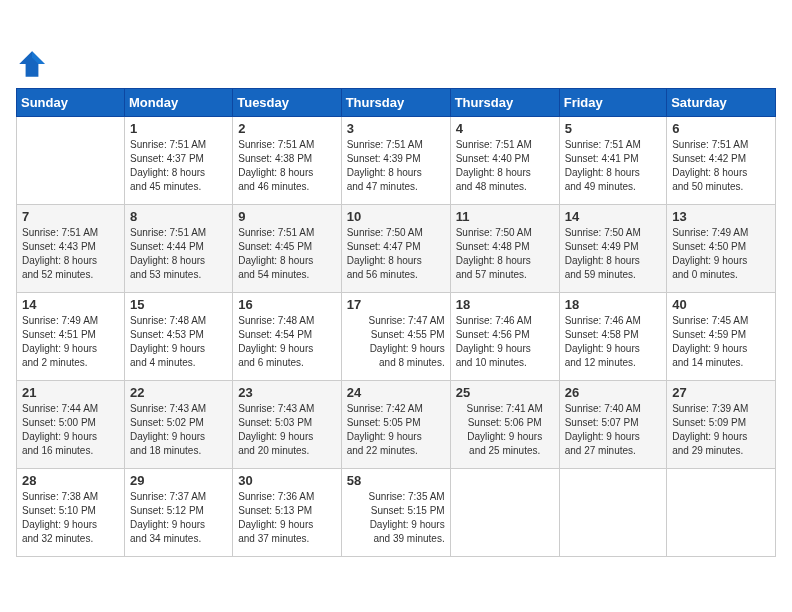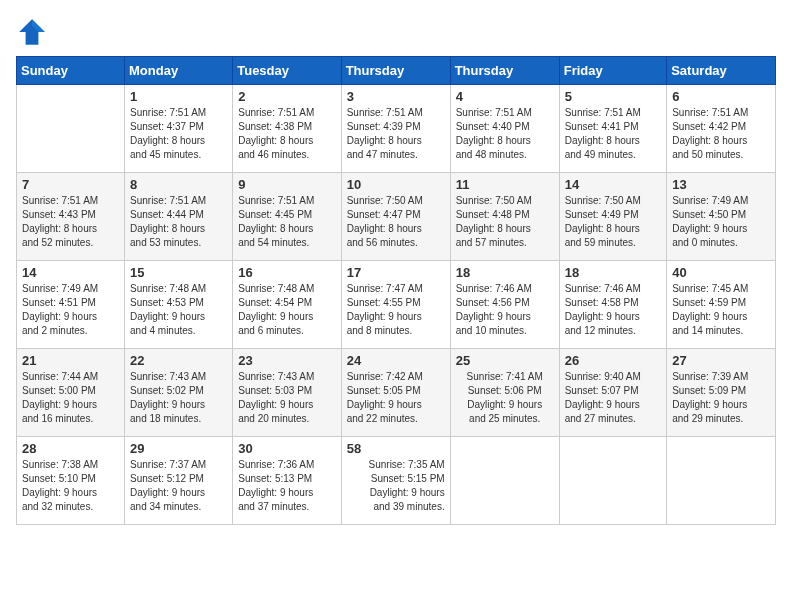--- a/index.html
+++ b/index.html
@@ -9,20 +9,21 @@
       font-family: Arial, sans-serif;
       background: #fff;
       overflow: hidden;
     }
     .page {
       width: 792px;
       height: 508px;
       padding: 16px;
       display: flex;
       flex-direction: column;
+      margin-top: 32px;
     }
     .header {
       display: flex;
       justify-content: space-between;
       align-items: flex-start;
       margin-bottom: 8px;
     }
     .logo {
       display: flex;
       align-items: center;
@@ -240,21 +241,21 @@
           </td>
           <td>
             <span class="day-number">16</span>
             <div class="day-info" style="white-space: pre-line;">Sunrise: 7:48 AM
 Sunset: 4:54 PM
 Daylight: 9 hours
 and 6 minutes.</div>
           </td>
           <td>
             <span class="day-number">17</span>
-            <div class="day-info" style="white-space: pre-line;">Sunrise: 7:47 AM
+            <div class="day-info" style="white-space: pre-line; text-align: right;">Sunrise: 7:47 AM
 Sunset: 4:55 PM
 Daylight: 9 hours
 and 8 minutes.</div>
           </td>
           <td>
             <span class="day-number">18</span>
             <div class="day-info" style="white-space: pre-line;">Sunrise: 7:46 AM
 Sunset: 4:56 PM
 Daylight: 9 hours
 and 10 minutes.</div>
@@ -305,21 +306,21 @@
           </td>
           <td>
             <span class="day-number">25</span>
             <div class="day-info" style="white-space: pre-line; text-align: center;">Sunrise: 7:41 AM
 Sunset: 5:06 PM
 Daylight: 9 hours
 and 25 minutes.</div>
           </td>
           <td>
             <span class="day-number">26</span>
-            <div class="day-info" style="white-space: pre-line;">Sunrise: 9:40 AM
+            <div class="day-info" style="white-space: pre-line;">Sunrise: 7:40 AM
 Sunset: 5:07 PM
 Daylight: 9 hours
 and 27 minutes.</div>
           </td>
           <td>
             <span class="day-number">27</span>
             <div class="day-info" style="white-space: pre-line;">Sunrise: 7:39 AM
 Sunset: 5:09 PM
 Daylight: 9 hours
 and 29 minutes.</div>

